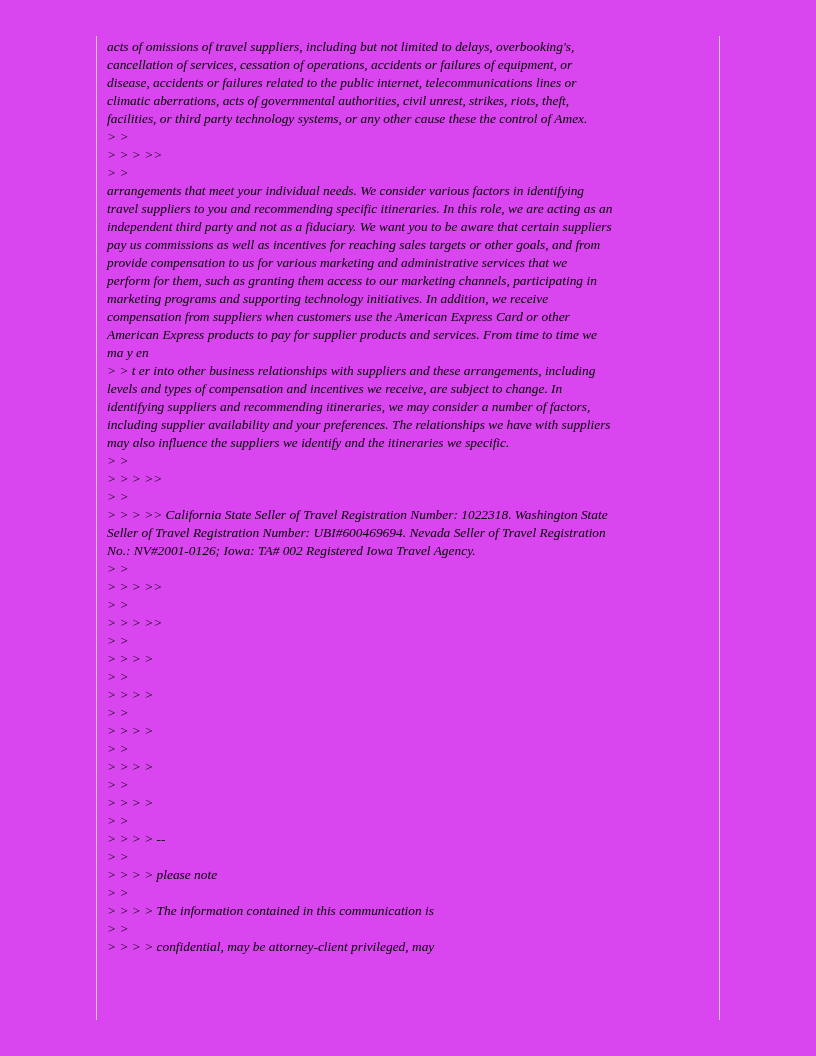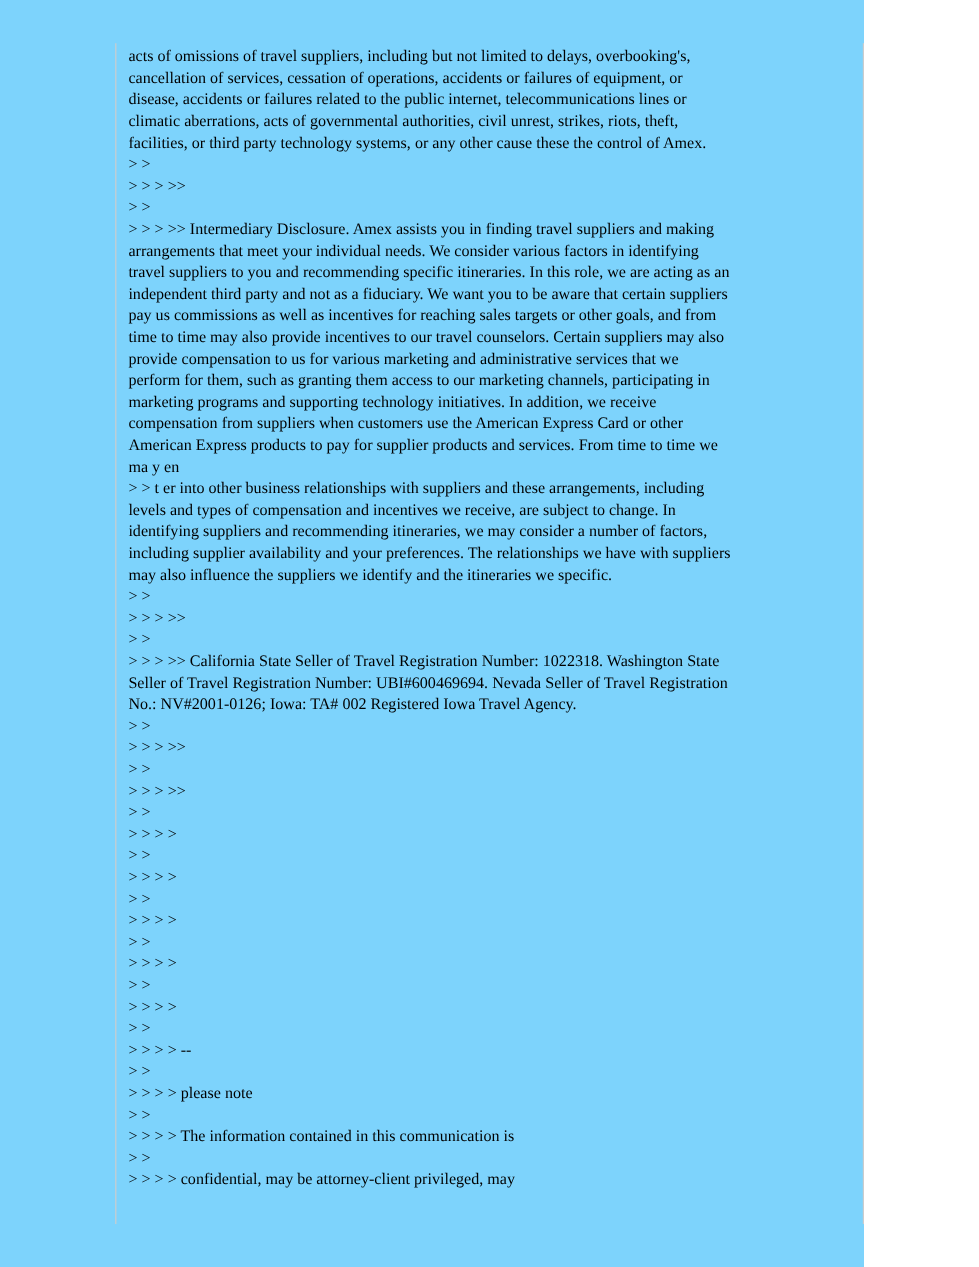--- a/index.html
+++ b/index.html
@@ -8,24 +8,25 @@
       background: #ffffff;
     }
     body {
       width: 816px;
       height: 1056px;
       font-family: "Liberation Serif", serif;
       color: #000000;
     }
     .page {
       position: relative;
-      width: 720px;
+      width: 816px;
       height: 1056px;
-      background: #7dd3fc;
+      background: #d946ef;
       overflow: hidden;
+      font-style: italic;
     }
     .page-border {
       position: absolute;
       top: 36px;
       height: 984px;
       width: 1px;
       background: #cccccc;
     }
     .page-border.left { left: 96px; }
     .page-border.right { left: 719px; }
@@ -51,26 +52,24 @@
   <div class="page-border right"></div>
   <div class="doc-body">
       <div class="line">acts of omissions of travel suppliers, including but not limited to delays, overbooking's,</div>
       <div class="line">cancellation of services, cessation of operations, accidents or failures of equipment, or</div>
       <div class="line">disease, accidents or failures related to the public internet, telecommunications lines or</div>
       <div class="line">climatic aberrations, acts of governmental authorities, civil unrest, strikes, riots, theft,</div>
       <div class="line">facilities, or third party technology systems, or any other cause these the control of Amex.</div>
       <div class="line">&gt; &gt;</div>
       <div class="line">&gt; &gt; &gt; &gt;&gt;</div>
       <div class="line">&gt; &gt;</div>
-      <div class="line">&gt; &gt; &gt; &gt;&gt; Intermediary Disclosure. Amex assists you in finding travel suppliers and making</div>
       <div class="line">arrangements that meet your individual needs. We consider various factors in identifying</div>
       <div class="line">travel suppliers to you and recommending specific itineraries. In this role, we are acting as an</div>
       <div class="line">independent third party and not as a fiduciary. We want you to be aware that certain suppliers</div>
       <div class="line">pay us commissions as well as incentives for reaching sales targets or other goals, and from</div>
-      <div class="line">time to time may also provide incentives to our travel counselors. Certain suppliers may also</div>
       <div class="line">provide compensation to us for various marketing and administrative services that we</div>
       <div class="line">perform for them, such as granting them access to our marketing channels, participating in</div>
       <div class="line">marketing programs and supporting technology initiatives. In addition, we receive</div>
       <div class="line">compensation from suppliers when customers use the American Express Card or other</div>
       <div class="line">American Express products to pay for supplier products and services. From time to time we</div>
       <div class="line">ma y en</div>
       <div class="line">&gt; &gt; t er into other business relationships with suppliers and these arrangements, including</div>
       <div class="line">levels and types of compensation and incentives we receive, are subject to change. In</div>
       <div class="line">identifying suppliers and recommending itineraries, we may consider a number of factors,</div>
       <div class="line">including supplier availability and your preferences. The relationships we have with suppliers</div>

